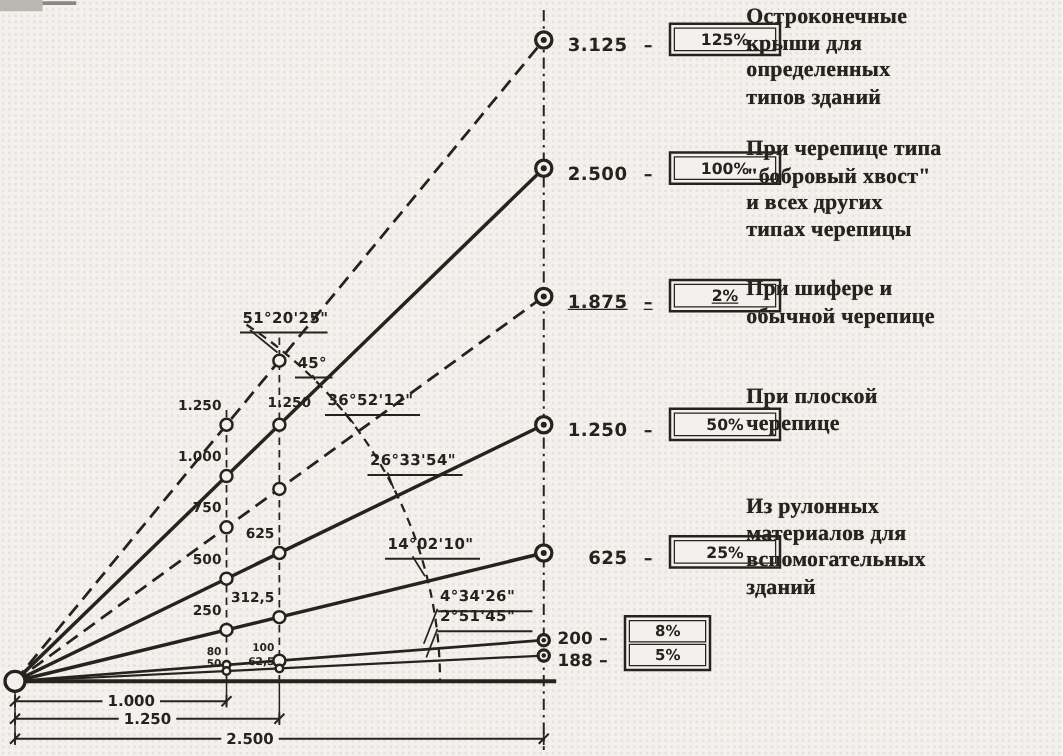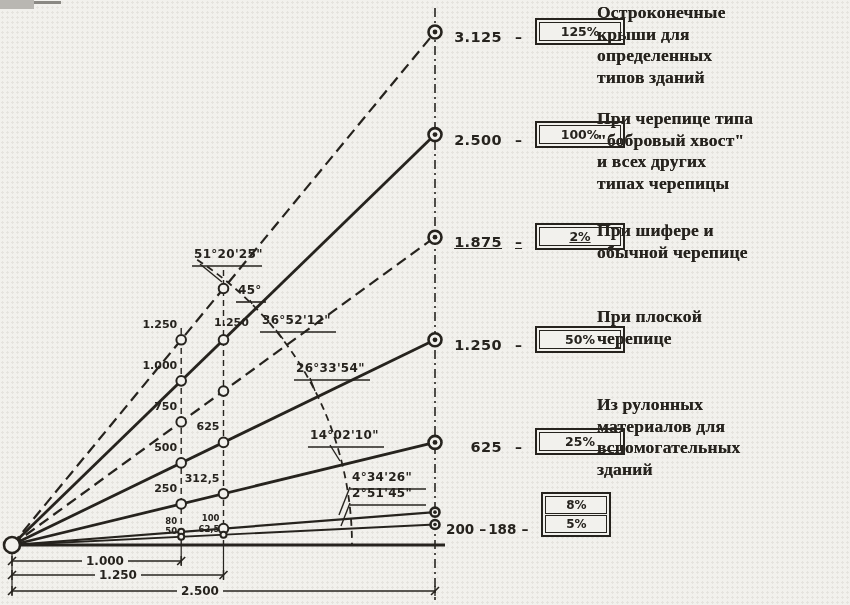--- a/index.html
+++ b/index.html
@@ -26,21 +26,21 @@
     font:bold 14.5px "DejaVu Sans","Liberation Sans",sans-serif;
     letter-spacing:.4px;white-space:nowrap;
   }
   .ord-dash{font:bold 14px "DejaVu Sans",sans-serif;}
   .pct-box{border:2px solid #26231e;background:#f2f1ed;padding:2px;}
   .pct-inner{
     display:block;border:1.5px solid #26231e;min-width:44px;padding:0 18px;
     font:bold 12.5px/17px "DejaVu Sans","Liberation Sans",sans-serif;
     text-align:center;white-space:nowrap;
   }
-  .ord-col{display:flex;flex-direction:row;align-items:flex-end;gap:2px;margin-top:2px;}
+  .ord-col{display:flex;flex-direction:column;align-items:flex-end;gap:2px;margin-top:2px;}
   .ord-line{display:flex;align-items:center;gap:5px;font:bold 13.5px "DejaVu Sans",sans-serif;}
   .pct-box2{border:2px solid #26231e;background:#f2f1ed;padding:2px;display:flex;flex-direction:column;}
   .pct-cell{
     display:block;border:1.5px solid #26231e;min-width:52px;padding:0 4px;
     font:bold 12px/16px "DejaVu Sans",sans-serif;text-align:center;
   }
   .pct-cell + .pct-cell{margin-top:1px;}
 </style>
 </head>
 <body>

